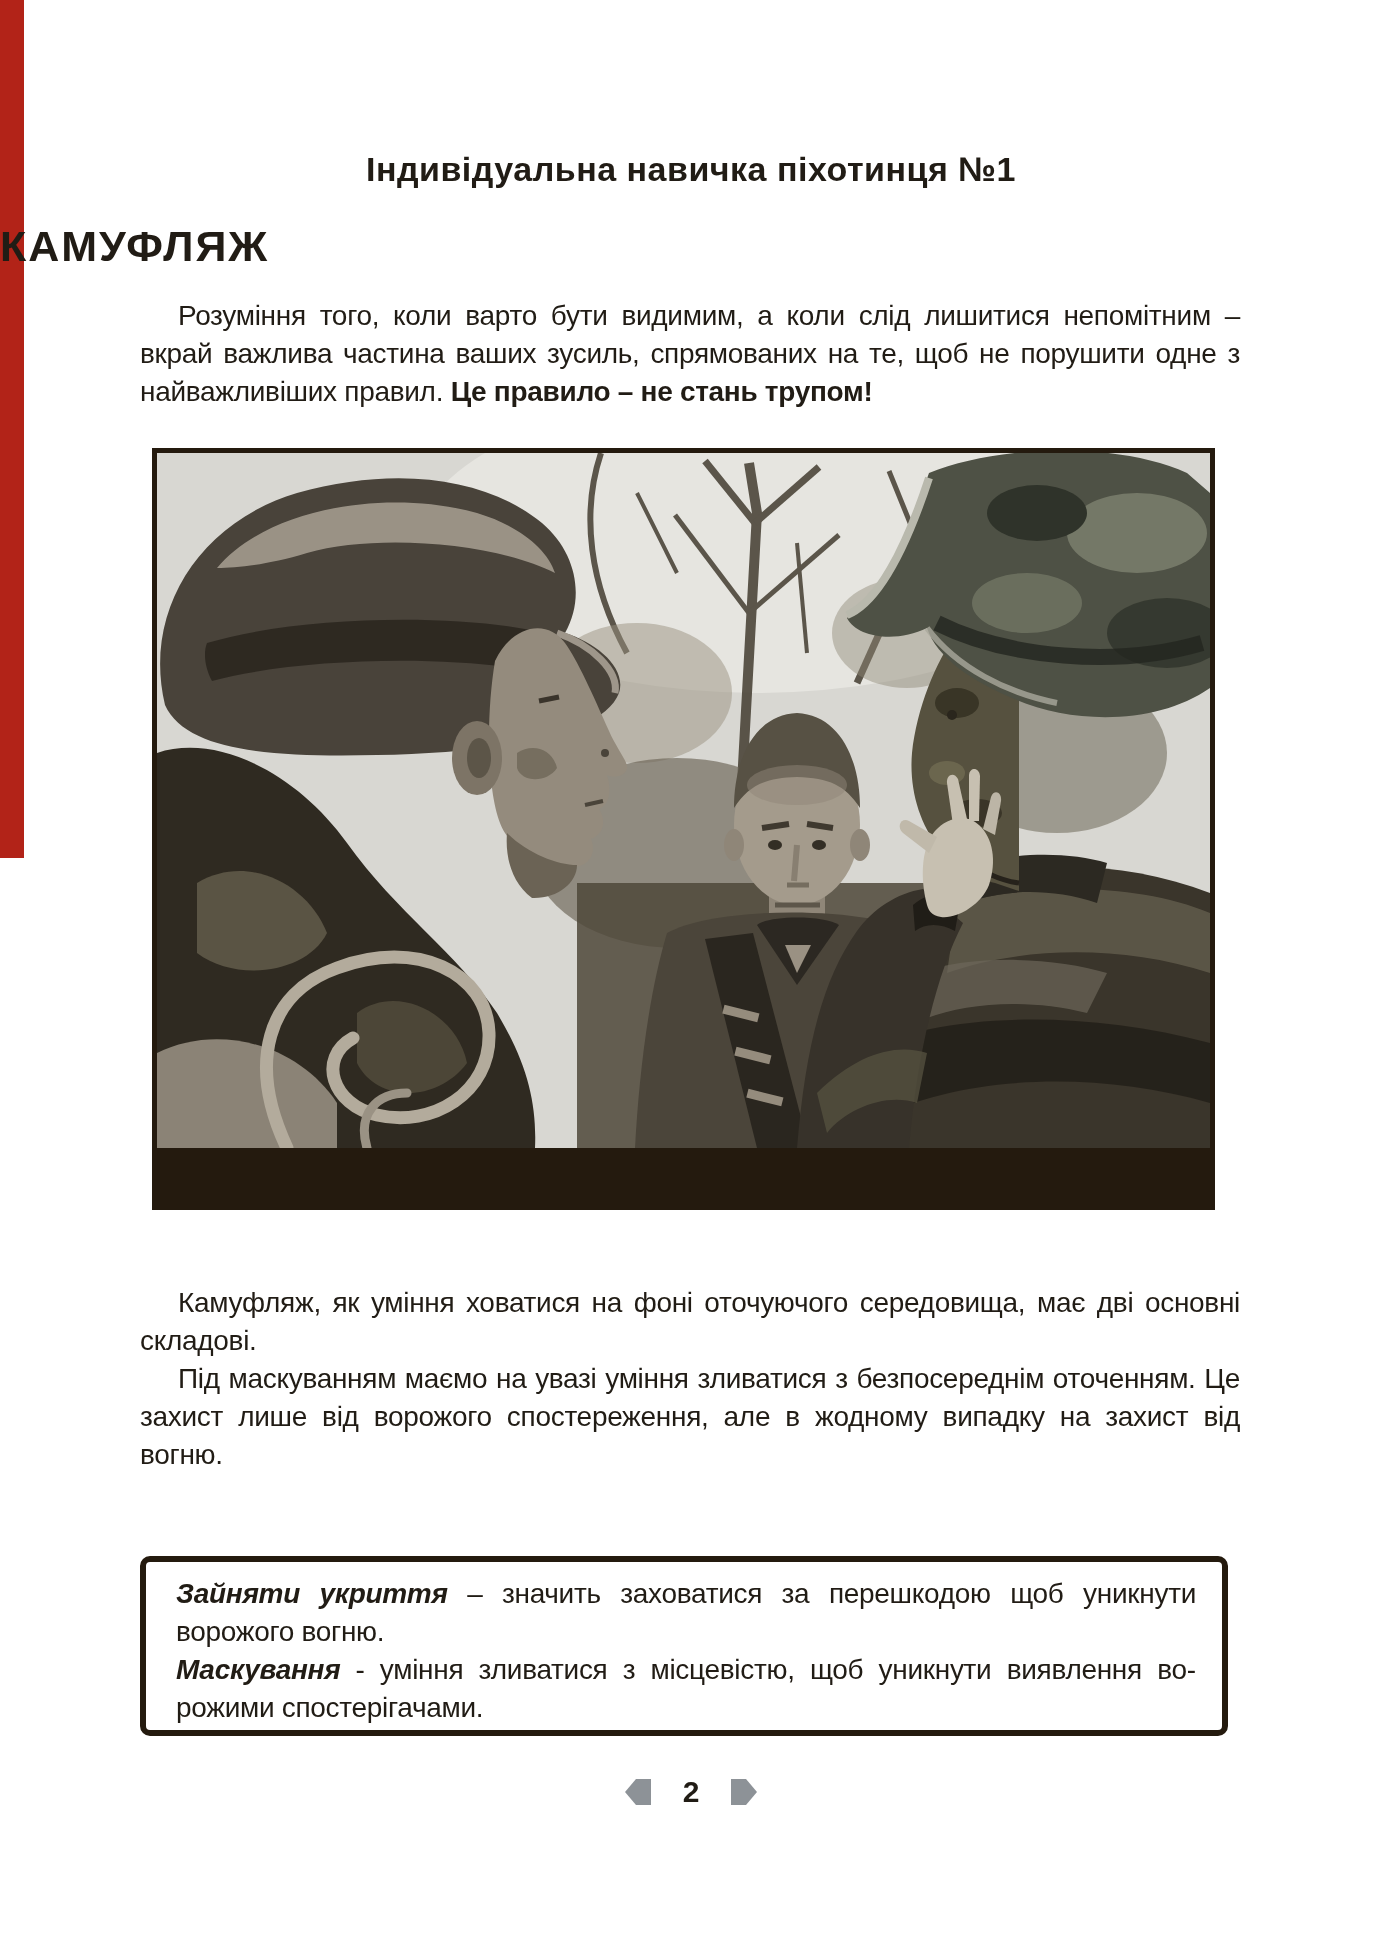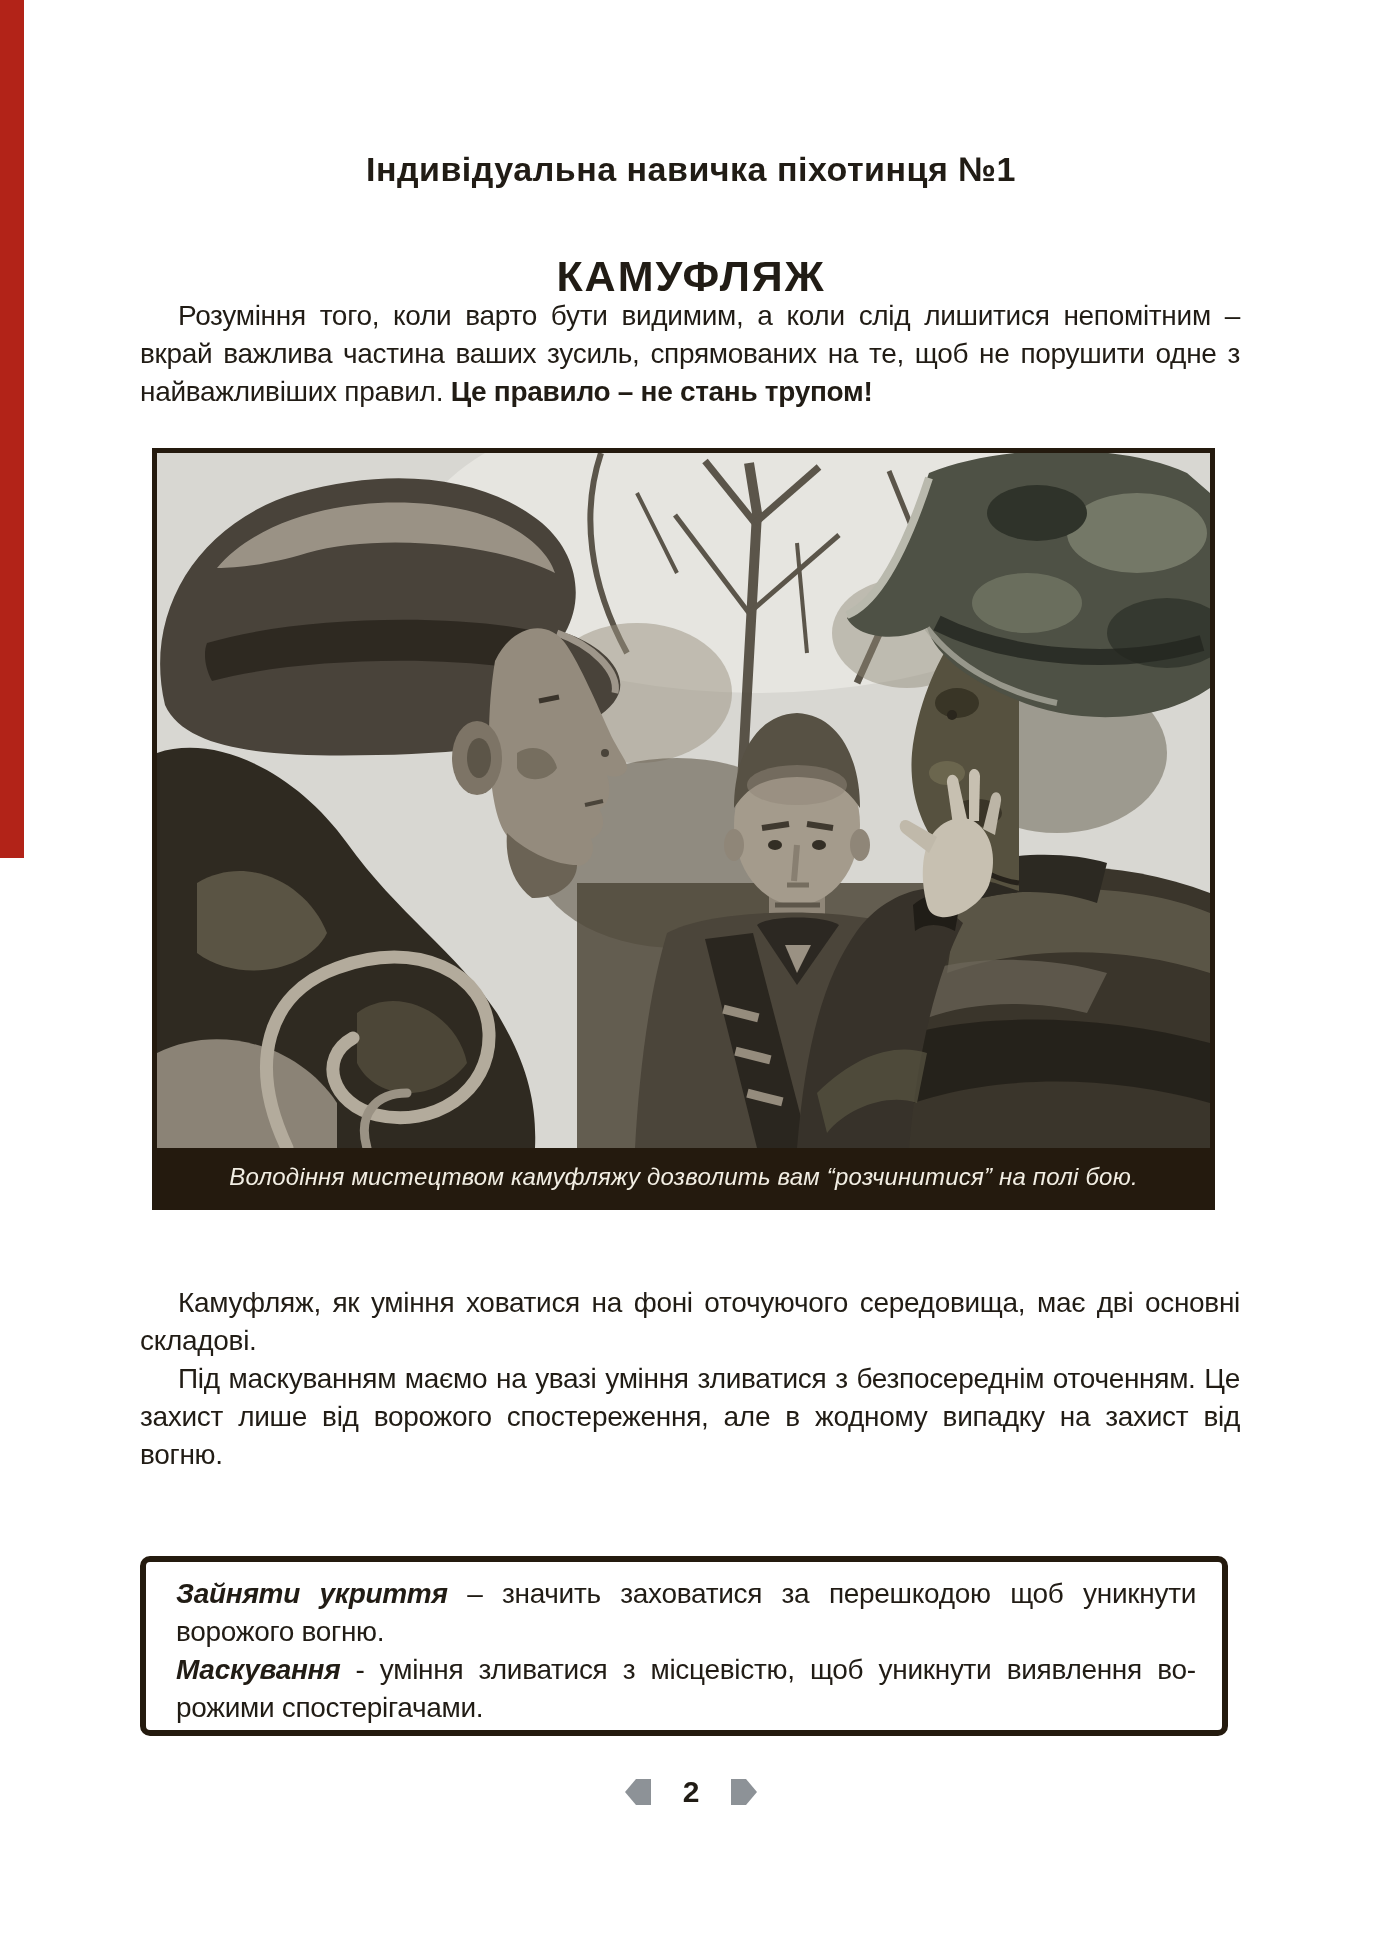--- a/index.html
+++ b/index.html
@@ -21,22 +21,21 @@
   .page-header {
     position: absolute;
     top: 150px; left: 0; width: 100%;
     text-align: center;
     font-weight: bold;
     font-size: 34px;
     letter-spacing: 0.5px;
   }
   .main-title {
     position: absolute;
-    top: 252px; left: 0; width: 100%;
-    text-align: center;
+    top: 222px; left: 0; width: 100%;
     font-weight: bold;
     font-size: 43px;
     letter-spacing: 2px;
   }
   .intro, .body-text, .def-box {
     font-size: 28px;
     line-height: 38px;
     text-align: justify;
     letter-spacing: -0.3px;
   }
@@ -199,21 +198,20 @@
 
       <path d="M772 20 C840 -8 960 -12 1030 20 L1053 40 L1053 235 C1000 272 915 272 855 245 C815 228 780 205 770 175 C740 190 700 185 690 165 C720 148 745 95 772 20 Z" fill="#4e5145"></path>
       <ellipse cx="980" cy="80" rx="70" ry="40" fill="#7b7f6d" opacity="0.85"></ellipse>
       <ellipse cx="880" cy="60" rx="50" ry="28" fill="#2f332a"></ellipse>
       <ellipse cx="1010" cy="180" rx="60" ry="35" fill="#2f332a" opacity="0.8"></ellipse>
       <ellipse cx="870" cy="150" rx="55" ry="30" fill="#767a68" opacity="0.7"></ellipse>
       <path d="M780 170 C850 205 960 215 1045 190" stroke="#23261f" stroke-width="16" fill="none" opacity="0.8"></path>
       <path d="M690 162 C720 150 748 98 772 25" stroke="#b9b9ad" stroke-width="8" fill="none"></path>
       <path d="M770 175 C800 215 850 240 900 250" stroke="#aaa99c" stroke-width="6" fill="none" opacity="0.8"></path>
     </svg>
-    <div class="photo-caption">Володіння мистецтвом камуфляжу дозволить вам “розчинитися” на полі бою.</div>
   </div>
 
   <div class="body-text">
     <p>Камуфляж, як уміння ховатися на фоні оточуючого середовища, має дві ос­новні складові.</p>
     <p>Під маскуванням маємо на увазі уміння зливатися з безпосереднім оточенням. Це захист лише від ворожого спостереження, але в жодному випадку на захист від вогню.</p>
   </div>
 
   <div class="def-box">
     <p><span class="def-term">Зайняти укриття</span><span> – значить заховатися за перешкодою щоб уникнути ворожого вогню.</span></p>
     <p><span class="def-term">Маскування</span><span> - уміння зливатися з місцевістю, щоб уникнути виявлення во­рожими спостерігачами.</span></p>

